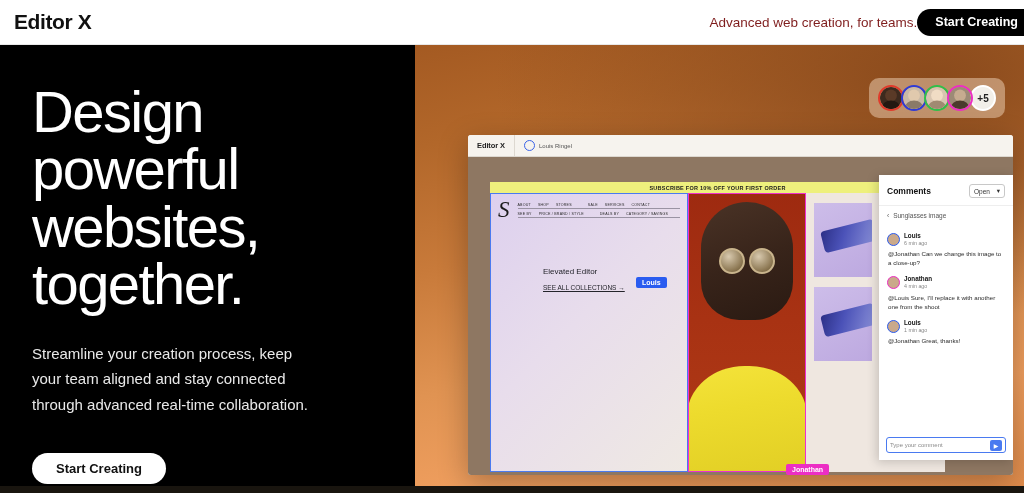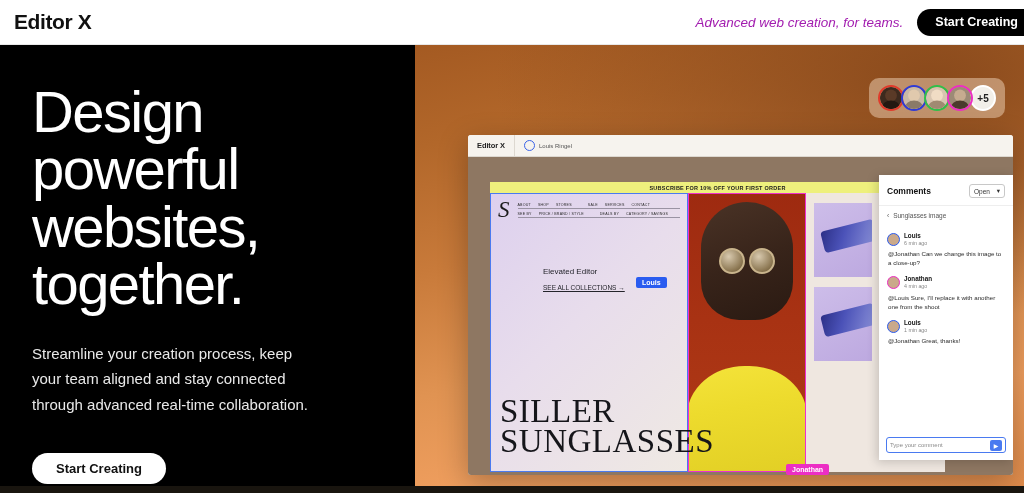--- a/index.html
+++ b/index.html
@@ -21,21 +21,21 @@
   }
   .brand {
     margin-left: 14px;
     font-size: 21px; font-weight: bold; letter-spacing: -0.4px;
     color: #111; white-space: nowrap;
   }
   .topbar-right {
     margin-left: auto; display: flex; align-items: center; height: 100%;
   }
   .tagline {
-    font-size: 13.5px; color: #a21caf; white-space: nowrap; margin-right: 14px; font-style: italic;
+    font-size: 13.5px; color: #7f1d1d; white-space: nowrap; 
   }
   .cta-pill {
     background: #000; color: #fff;
     font-size: 12.5px; font-weight: bold;
     border-radius: 20px; border: none;
     height: 27px; padding: 0 18px;
     white-space: nowrap; cursor: pointer;
     margin-right: -12px;
     display: flex; align-items: center;
   }
@@ -417,24 +417,20 @@
                     </div>
                   </div>
                 </div>
               </div>
 
               <div class="eyebrow-wrap">
                 <div class="eyebrow">Elevated Editor</div>
                 <a class="seeall">SEE ALL COLLECTIONS →</a>
               </div>
 
-              <div class="big-title">
-                <span>SILLER</span>
-                <span>SUNGLASSES</span>
-              </div>
             </div>
 
             <div class="canvas-mid">
               <div class="model-head"></div>
               <div class="shades">
                 <div class="lens"></div>
                 <div class="lens"></div>
               </div>
               <div class="neck"></div>
             </div>

